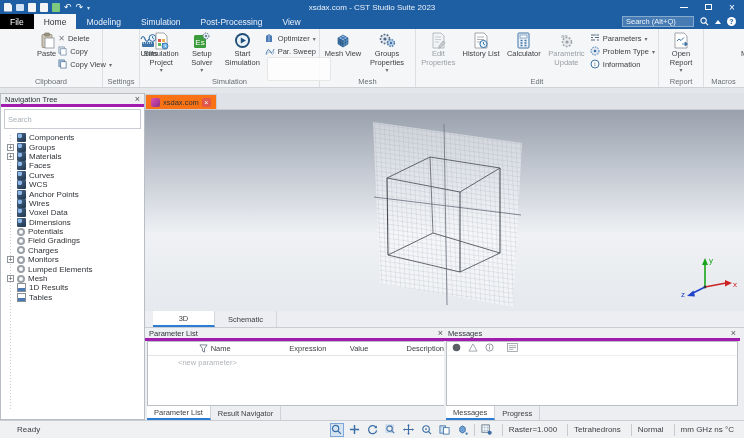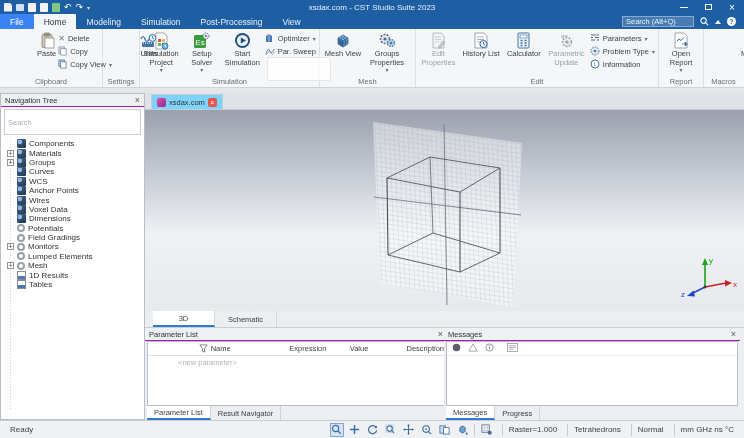--- a/index.html
+++ b/index.html
@@ -17,21 +17,21 @@
   .qdd { color:#cfe0f2; font-size:6px; }
   #win-title { position:absolute; left:0; right:0; text-align:center; font-size:8px; color:#e8f0f8; pointer-events:none; }
   .winbtns { margin-left:auto; display:flex; height:14px; }
   .winbtn { width:24px; height:14px; display:flex; align-items:center; justify-content:center; color:#fff; font-size:10px; }
   .winbtn .minbar { width:8px; border-top:1px solid #fff; display:inline-block; }
   .winbtn .maxbox { width:7px; height:6px; border:1px solid #fff; display:inline-block; }
 
   
   #tabsrow { position:absolute; left:0; top:14px; width:744px; height:15px; background:#1e5fa4; display:flex; align-items:stretch; color:#eaf1f9; }
   .rtab { padding:0 10px; display:flex; align-items:center; font-size:8.5px; }
-  .rtab.file { background:#3b82f6; color:#fff; }
+  .rtab.file { background:#000000; color:#fff; }
   .rtab.active { background:#f5f6f7; color:#2d3136; }
   #tabs-right { margin-left:auto; display:flex; align-items:center; gap:6px; padding-right:8px; }
   #ribbon-search { width:72px; height:11px; background:rgba(255,255,255,0.18); border:1px solid rgba(255,255,255,0.35); color:#fff; font-size:7.5px; padding:0 3px; outline:none; }
   #ribbon-search::placeholder { color:rgba(255,255,255,0.9); }
   .search-mag { display:inline-flex; }
   .caret-up { width:0; height:0; border-left:3px solid transparent; border-right:3px solid transparent; border-bottom:4px solid #fff; display:inline-block; }
   .help-circ { width:9px; height:9px; border-radius:50%; background:#fff; color:#1e5fa4; font-size:7px; font-weight:bold; display:inline-flex; align-items:center; justify-content:center; }
 
   
   #ribbon { position:absolute; left:0; top:29px; width:744px; height:59px; background:#f5f6f7; border-bottom:1px solid #cfd2d6; display:flex; }
@@ -43,36 +43,36 @@
   .btn-lg.narrow { width:36px;margin-left:36px; }
   .smcol { display:flex; flex-direction:column; justify-content:flex-start; padding-top:2px; }
   .btn-sm { display:flex; align-items:center; gap:3px; height:13px; font-size:7.5px; color:#3b3e42; padding:0 2px; white-space:nowrap; }
   .dis { color:#9aa0a6; }
   .dd { font-size:6px; color:#6a6e74; }
   .glitch { position:absolute; left:127px; top:28px; width:64px; height:24px; background:rgba(255,255,255,0.8); border:1px solid #e6e6e6; border-radius:2px; }
 
   
   #gapstrip { position:absolute; left:0; top:88px; width:744px; height:5px; background:#e4e6ea; }
   #navpanel { position:absolute; left:0; top:93px; width:145px; height:327px; background:#fff; border:1px solid #b9bdc4; display:flex; flex-direction:column; }
-  .phead { height:13px; background:#eef0f2; display:flex; align-items:center; padding:0 4px; font-size:7.5px; color:#2d3136; border-bottom:1px solid #a21caf; flex:none;justify-content:flex-end; }
+  .phead { height:13px; background:#eef0f2; display:flex; align-items:center; padding:0 4px; font-size:7.5px; color:#2d3136; border-bottom:3px solid #a21caf; flex:none;justify-content:flex-end; }
   .phead .x { margin-left:auto; color:#555; font-size:9px; line-height:9px; }
-  #nav-search { height:26px; margin:2px 3px; border:1px solid #c9cdd3; font-size:7.5px; padding:0 3px; color:#444; outline:none; flex:none; }
+  #nav-search { height:20px; margin:2px 3px; border:1px solid #c9cdd3; font-size:7.5px; padding:0 3px; color:#444; outline:none; flex:none; }
   #nav-search::placeholder { color:#aab0b6; }
   #tree { flex:1; overflow:hidden; padding:2px 0 0 4px; background-image:repeating-linear-gradient(to bottom,#c9ccd1 0 1px,transparent 1px 3px); background-size:1px calc(100% - 14px); background-repeat:no-repeat; background-position:9px 4px; }
   .trow { display:flex; align-items:center; height:9.4px; gap:3px; padding-left:2px; }
   .texp { width:7px; height:7px; border:1px solid #8f949a; background:#fff; color:#444; font-size:7px; line-height:5px; text-align:center; flex:none; }
   .tico { width:9px; height:9px; flex:none; display:inline-block; }
   .tico.icon-cube { background:radial-gradient(circle at 32% 32%, #8db8e8 0 2px, transparent 2.5px), linear-gradient(145deg,#48688c,#22364d); border-radius:1px; }
   .tico.icon-circle { width:8px; height:8px; border:2px solid #9aa0a8; border-radius:50%; background:#fff; }
   .tico.icon-chart { background:linear-gradient(to top,#4a7ab5 0 3px, #fff 3px); border:1px solid #8a8f96; }
   .tlbl { font-size:8px; color:#2f3337; white-space:nowrap; }
 
   
   #doctabbar { position:absolute; left:145px; top:93px; width:599px; height:17px; background:#dfe3e8; border-bottom:1px solid #c9cdd3; display:flex; align-items:flex-end; }
-  #doctab { height:15px; margin-left:6px; background:#7dd3fc; border:1px solid #c9cdd3; border-bottom:none; display:flex; align-items:center; gap:3px; padding:0 5px; font-size:7.5px; color:#333; }
+  #doctab { height:15px; margin-left:0; background:#f97316; border:1px solid #c9cdd3; border-bottom:none; display:flex; align-items:center; gap:3px; padding:0 5px; font-size:7.5px; color:#333; }
   .cst-ico { width:9px; height:9px; border-radius:2px; background:linear-gradient(135deg,#e14fae,#8b2f8b); }
   .tab-close { width:9px; height:9px; border-radius:2px; background:#e2574c; color:#fff; font-size:7px; line-height:9px; text-align:center; }
   #viewport { position:absolute; left:145px; top:110px; width:599px; height:201px; background:linear-gradient(to bottom,#99a1ad 0%,#c3c9d2 30%,#eff1f4 62%,#e6e9ed 100%); }
   #viewport svg { position:absolute; inset:0; }
 
   #viewtabs { position:absolute; left:145px; top:311px; width:599px; height:17px; background:#eceef1; border-bottom:1px solid #c9cdd3; display:flex; align-items:stretch; padding-left:8px; }
   .vtab { width:62px; display:flex; align-items:center; justify-content:center; font-size:7.5px; color:#3b3e42; border-right:1px solid #d4d7db; }
   .vtab.active { background:#fff; border-bottom:2px solid #2b7cd3; }
 
   
@@ -84,21 +84,21 @@
   .ptab { padding:0 7px; display:flex; align-items:center; font-size:7.5px; color:#3b3e42; border-right:1px solid #cfd3d9; }
   .ptab.active { background:#fff; border-bottom:2px solid #2b7cd3; }
   .colhead { display:flex; align-items:center; height:14px; border-bottom:1px solid #e0e2e6; font-size:7.5px; color:#3b3e42;padding-left:48px; }
   .colhead .c0 { width:16px; display:flex; justify-content:center; }
   .colhead .c1 { width:86px; } .colhead .c2 { width:66px; } .colhead .c3 { width:62px; } .colhead .c4 { flex:1; }
   .newparam { padding-left:30px; padding-top:2px; font-size:7.5px; color:#b0b4ba; }
   .msgtools { display:flex; align-items:center; gap:7px; height:14px; padding:0 5px; border-bottom:1px solid #eceef0; }
 
   
   #statusbar { position:absolute; left:0; top:420px; width:744px; height:18px; background:#f0f1f3; border-top:1px solid #c9cdd3; display:flex; align-items:center; font-size:8px; color:#3b3e42; }
-  #status-ready { padding-left:10px;text-align:center; }
+  #status-ready { padding-left:17px;text-align:center; }
   #status-right { margin-left:auto; display:flex; align-items:center; gap:4px; padding-right:4px; }
   .sico { display:inline-flex; width:14px; height:14px; align-items:center; justify-content:center; }
   .sico.sel { background:#d6e4f2; border:1px solid #7da7d9; }
   .sseg { border-left:1px solid #c8cbd0; padding:0 6px; height:12px; display:flex; align-items:center; white-space:nowrap; }
 </style>
 </head>
 <body>
 
 <div id="titlebar">
   <div class="qat">
@@ -420,26 +420,31 @@
   <input id="nav-search" placeholder="Search" style="">
   <div id="tree">
     <div class="trow">
         <span class="texp" style="visibility: hidden;">+</span>
         <span class="tico icon-cube"></span>
         <span class="tlbl">Components</span>
       </div>
       <div class="trow">
         <span class="texp">+</span>
         <span class="tico icon-cube"></span>
+        <span class="tlbl">Groups</span>
+      </div>
+      <div class="trow">
+        <span class="texp">+</span>
+        <span class="tico icon-cube"></span>
         <span class="tlbl">Materials</span>
       </div>
       <div class="trow">
-        <span class="texp">+</span>
-        <span class="tico icon-cube"></span>
-        <span class="tlbl">Groups</span>
+        <span class="texp" style="visibility: hidden;">+</span>
+        <span class="tico icon-cube"></span>
+        <span class="tlbl">Faces</span>
       </div>
       <div class="trow">
         <span class="texp" style="visibility: hidden;">+</span>
         <span class="tico icon-cube"></span>
         <span class="tlbl">Curves</span>
       </div>
       <div class="trow">
         <span class="texp" style="visibility: hidden;">+</span>
         <span class="tico icon-cube"></span>
         <span class="tlbl">WCS</span>
@@ -466,20 +471,25 @@
       </div>
       <div class="trow">
         <span class="texp" style="visibility: hidden;">+</span>
         <span class="tico icon-circle"></span>
         <span class="tlbl">Potentials</span>
       </div>
       <div class="trow">
         <span class="texp" style="visibility: hidden;">+</span>
         <span class="tico icon-circle"></span>
         <span class="tlbl">Field Gradings</span>
+      </div>
+      <div class="trow">
+        <span class="texp" style="visibility: hidden;">+</span>
+        <span class="tico icon-circle"></span>
+        <span class="tlbl">Charges</span>
       </div>
       <div class="trow">
         <span class="texp">+</span>
         <span class="tico icon-circle"></span>
         <span class="tlbl">Monitors</span>
       </div>
       <div class="trow">
         <span class="texp" style="visibility: hidden;">+</span>
         <span class="tico icon-circle"></span>
         <span class="tlbl">Lumped Elements</span>

